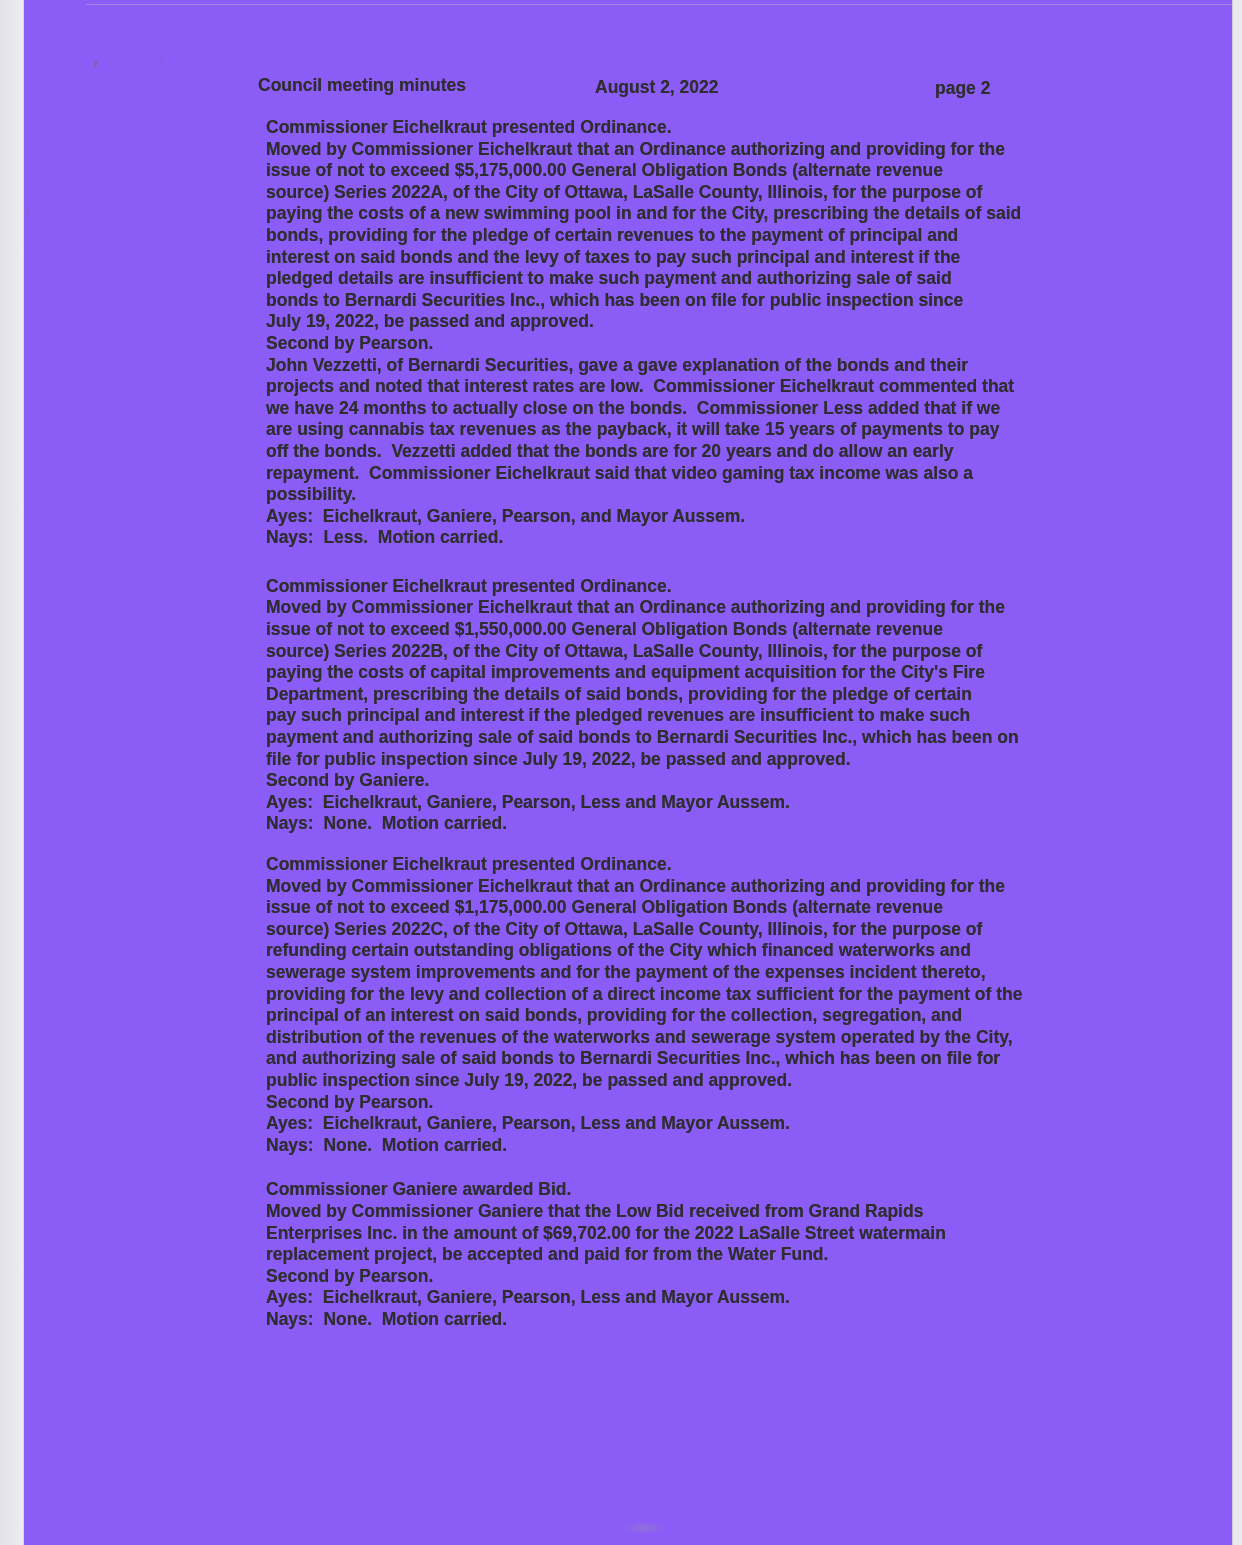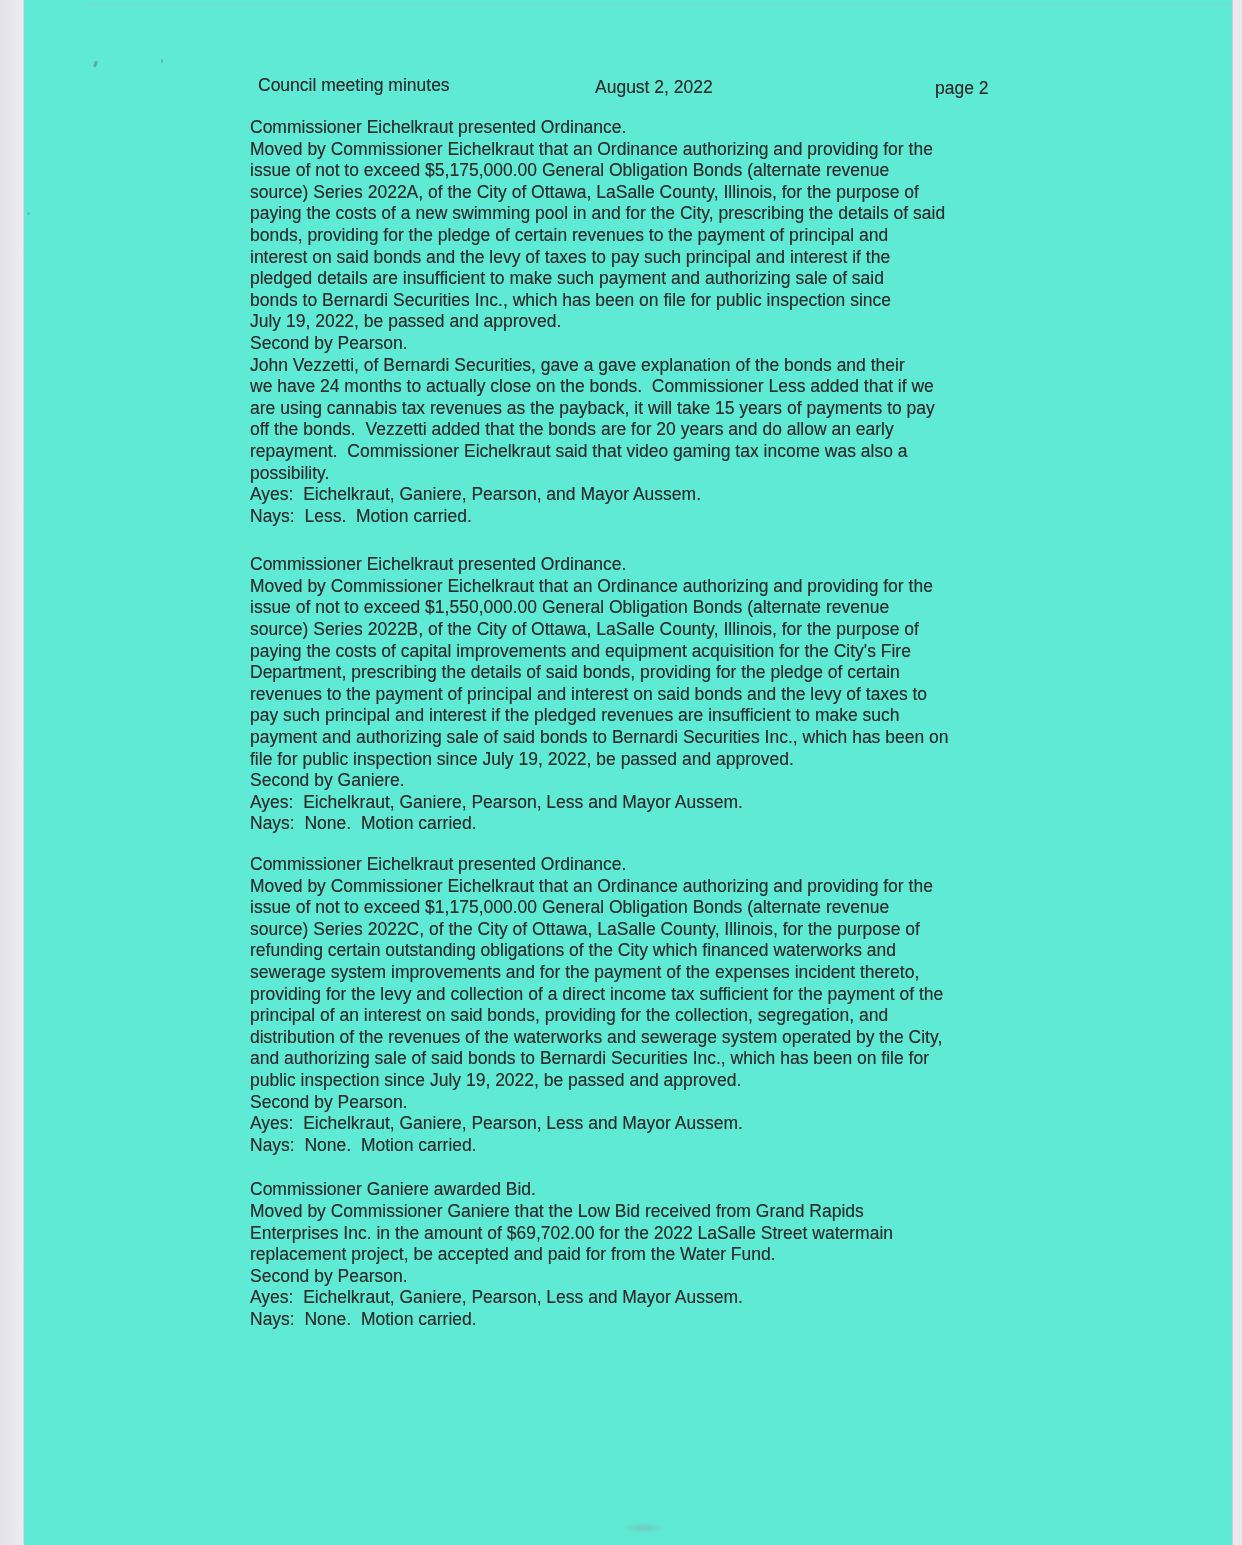--- a/index.html
+++ b/index.html
@@ -1,21 +1,21 @@
 <!DOCTYPE html>
 <html><head>
 <meta charset="utf-8">
 <style>
   html,body{margin:0;padding:0;}
   body{
     width:1242px;height:1545px;position:relative;overflow:hidden;
     background:#f2f2f5;
     font-family:"Liberation Sans", sans-serif;
   }
-  .scan-page{position:absolute;inset:0;background:#5eead4;}
+  .scan-page{position:absolute;inset:0;background:#8b5cf6;font-weight:bold;}
   .edge-left{
     position:absolute;left:0;top:0;bottom:0;width:23px;
     background:linear-gradient(90deg,#e2e2e8,#ececf1);
     border-right:1px solid #d8d8df;
   }
   .edge-right{
     position:absolute;right:0;top:0;bottom:0;width:9px;
     background:#e9e9ee;border-left:1px solid #cfcfd8;
   }
   .edge-top{
@@ -24,21 +24,21 @@
   }
   .content{
     position:absolute;left:250px;top:75px;width:780px;
     color:#2e2e2e;font-size:17.5px;line-height:21.6px;
     text-shadow:0 0 .6px rgba(40,40,40,.55);
   }
   .page-header{position:relative;height:42px;}
   .h-left{position:absolute;left:8px;top:0;}
   .h-center{position:absolute;left:345px;top:2px;}
   .h-right{position:absolute;left:685px;top:3px;}
-  .block{margin:0;}
+  .block{margin:16px;}
   .line{white-space:pre;height:21.6px;}
   .speck{position:absolute;background:#6b6b75;}
   .speck-1{left:94px;top:61px;width:3px;height:6px;transform:rotate(18deg);opacity:.55;border-radius:1px;}
   .speck-2{left:161px;top:59px;width:2px;height:4px;opacity:.35;border-radius:1px;}
   .speck-3{left:27px;top:212px;width:3px;height:3px;opacity:.3;border-radius:50%;}
   .smudge{
     position:absolute;left:622px;top:1522px;width:44px;height:12px;
     background:radial-gradient(ellipse at center, rgba(150,150,162,.38), rgba(150,150,162,0) 70%);
   }
 </style>
@@ -84,20 +84,21 @@
           <div class="line">pledged details are insufficient to make such payment and authorizing sale of said</div>
 
           <div class="line">bonds to Bernardi Securities Inc., which has been on file for public inspection since</div>
 
           <div class="line">July 19, 2022, be passed and approved.</div>
 
           <div class="line">Second by Pearson.</div>
 
           <div class="line">John Vezzetti, of Bernardi Securities, gave a gave explanation of the bonds and their</div>
 
+          <div class="line">projects and noted that interest rates are low.  Commissioner Eichelkraut commented that</div>
 
           <div class="line">we have 24 months to actually close on the bonds.  Commissioner Less added that if we</div>
 
           <div class="line">are using cannabis tax revenues as the payback, it will take 15 years of payments to pay</div>
 
           <div class="line">off the bonds.  Vezzetti added that the bonds are for 20 years and do allow an early</div>
 
 
           <div class="line">repayment.  Commissioner Eichelkraut said that video gaming tax income was also a</div>
 
@@ -115,21 +116,20 @@
           <div class="line">Moved by Commissioner Eichelkraut that an Ordinance authorizing and providing for the</div>
 
           <div class="line">issue of not to exceed $1,550,000.00 General Obligation Bonds (alternate revenue</div>
 
           <div class="line">source) Series 2022B, of the City of Ottawa, LaSalle County, Illinois, for the purpose of</div>
 
           <div class="line">paying the costs of capital improvements and equipment acquisition for the City's Fire</div>
 
           <div class="line">Department, prescribing the details of said bonds, providing for the pledge of certain</div>
 
-          <div class="line">revenues to the payment of principal and interest on said bonds and the levy of taxes to</div>
 
           <div class="line">pay such principal and interest if the pledged revenues are insufficient to make such</div>
 
           <div class="line">payment and authorizing sale of said bonds to Bernardi Securities Inc., which has been on</div>
 
           <div class="line">file for public inspection since July 19, 2022, be passed and approved.</div>
 
           <div class="line">Second by Ganiere.</div>
 
           <div class="line">Ayes:  Eichelkraut, Ganiere, Pearson, Less and Mayor Aussem.</div>

